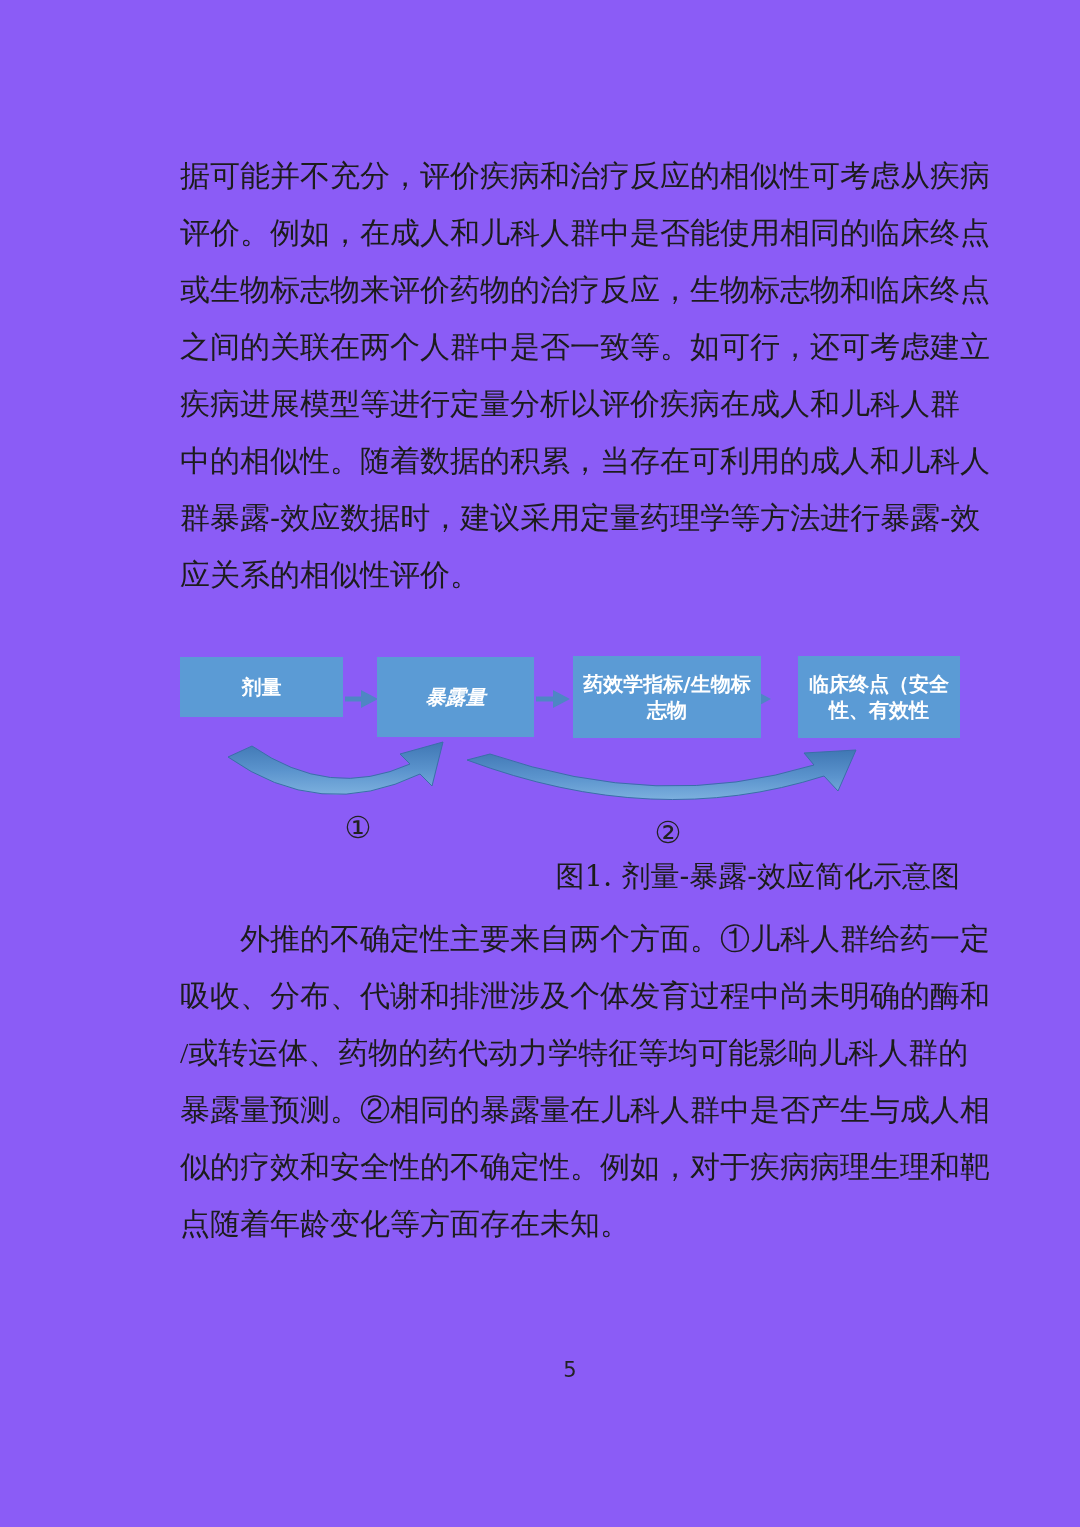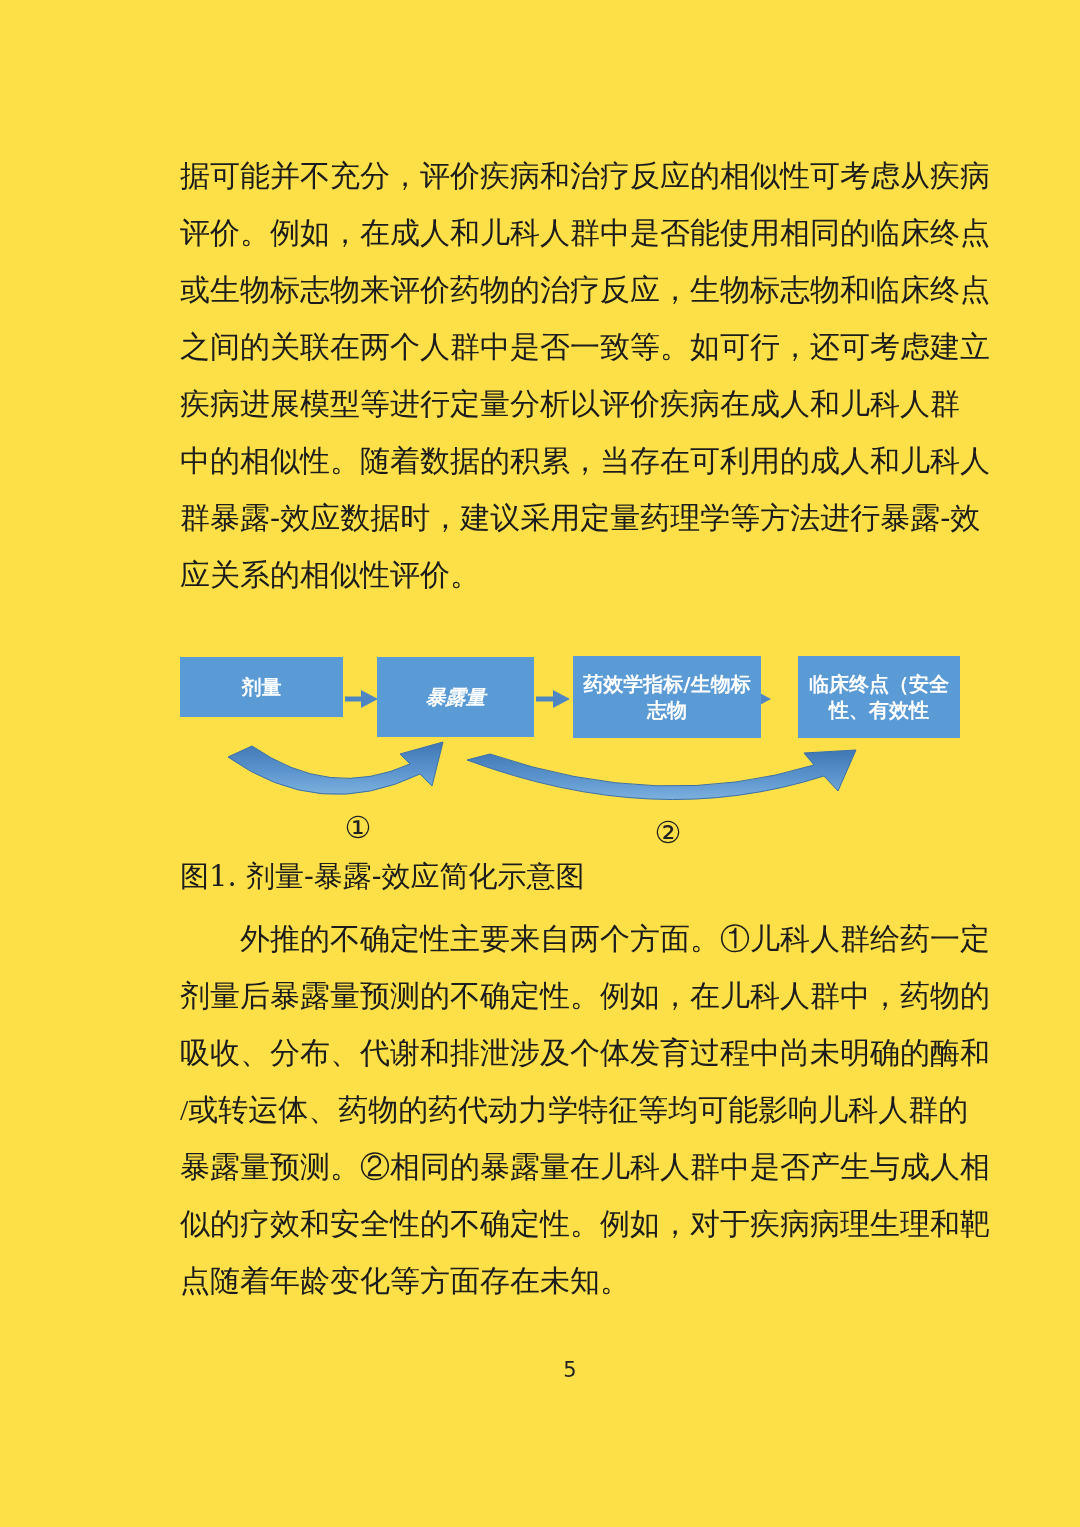--- a/index.html
+++ b/index.html
@@ -1,20 +1,20 @@
 <!DOCTYPE html>
 <html lang="zh"><head>
 <meta charset="utf-8">
 <style>
   html,body { margin:0; padding:0; background:#e8e8e8; }
   .page {
     position:relative;
     width:1080px; height:1527px;
     margin:0 auto;
-    background:#fde047;
+    background:#8b5cf6;
     font-family:"DejaVu Serif","Liberation Serif",serif;
     color:#1c1c1c;
     overflow:hidden;
   }
   .para { position:absolute; left:180px; width:780px; }
   .line {
     box-sizing:border-box;
     width:780px; height:57px;
     line-height:57px; font-size:30px;
     text-align:justify;
@@ -46,21 +46,21 @@
   .curve-num {
     position:absolute;
     font-family:"DejaVu Sans","Liberation Sans",sans-serif;
     font-size:30px; color:#222; width:40px; text-align:center;
   }
   .curve-num.n1 { left:338px; top:162px; }
   .curve-num.n2 { left:648px; top:167px; }
 
   .caption {
     position:absolute; left:180px; top:856px; width:780px;
-    text-align:left; font-size:29px; line-height:40px;
+    text-align:right; font-size:29px; line-height:40px;
   }
   .page-number {
     position:absolute; left:180px; top:1358px; width:780px;
     text-align:center;
     font-family:"DejaVu Sans","Liberation Sans",sans-serif;
     font-size:21px; color:#222;
   }
 </style>
 </head>
 <body>
@@ -122,21 +122,20 @@
     </div>
 
     <div class="curve-num n1">①</div>
     <div class="curve-num n2">②</div>
   </div>
 
   <div class="caption">图1. 剂量-暴露-效应简化示意图</div>
 
   <div class="para" style="top:910px;font-family:Liberation Serif, serif;">
     <div class="line indent">外推的不确定性主要来自两个方面。①儿科人群给药一定</div>
-    <div class="line">剂量后暴露量预测的不确定性。例如，在儿科人群中，药物的</div>
     <div class="line">吸收、分布、代谢和排泄涉及个体发育过程中尚未明确的酶和</div>
     <div class="line">/或转运体、药物的药代动力学特征等均可能影响儿科人群的</div>
     <div class="line">暴露量预测。②相同的暴露量在儿科人群中是否产生与成人相</div>
     <div class="line">似的疗效和安全性的不确定性。例如，对于疾病病理生理和靶</div>
     <div class="line short">点随着年龄变化等方面存在未知。</div>
   </div>
 
   <div class="page-number">5</div>
 
 </div>

